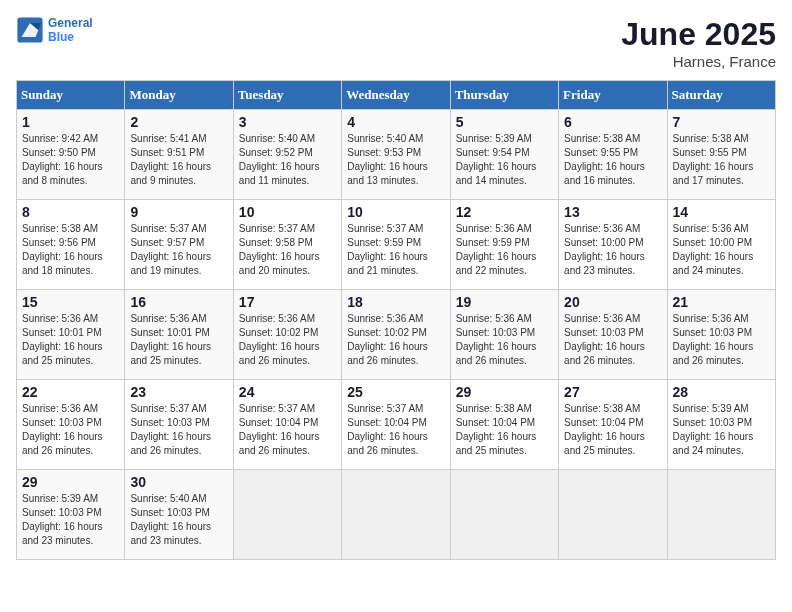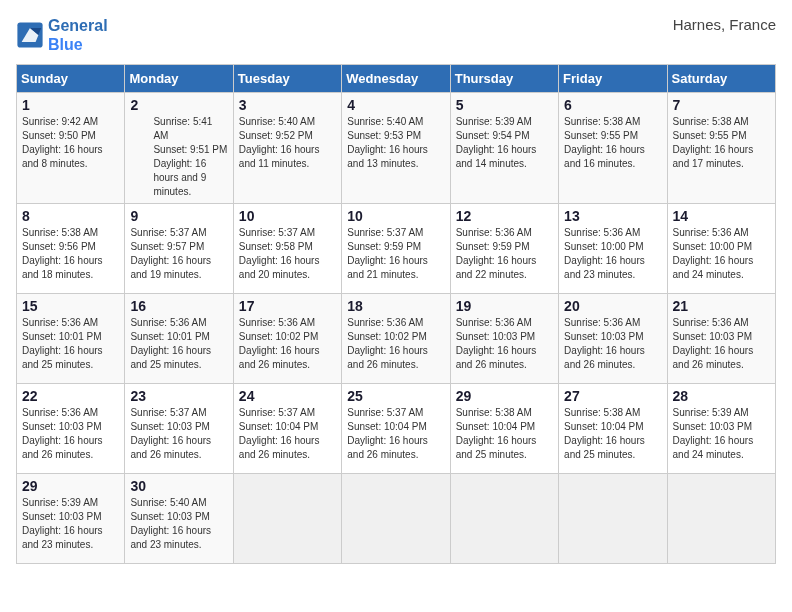--- a/index.html
+++ b/index.html
@@ -15,21 +15,21 @@
       justify-content: space-between;
       align-items: flex-start;
       margin-bottom: 10px;
     }
     .logo {
       display: flex;
       align-items: center;
       gap: 4px;
     }
     .logo-text {
-      font-size: 16px;
+      font-size: 12px;
       font-weight: bold;
       color: #1a1a2e;
       line-height: 1.2;
     }
     .logo-text span {
       color: #2e6db4;
     }
     .logo-icon {
       width: 28px;
       height: 28px;
@@ -47,20 +47,21 @@
       color: #444;
     }
     table {
       width: 100%;
       border-collapse: collapse;
       font-size: 11px;
     }
     thead tr {
       background-color: #2e6db4;
       color: white;
+      font-family: Liberation Serif, serif;
     }
     thead th {
       padding: 6px 4px;
       text-align: left;
       font-size: 13px;
       font-weight: bold;
       border: 1px solid #ccc;
     }
     tbody tr {
       background: #fff;
@@ -103,20 +104,21 @@
       <polygon points="20,10 32,20 36,10" fill="#1a4a8a"></polygon>
     </svg>
     <div>
       <div class="logo-text">
         <span>General</span><br>
         <span style="color:#3b82f6;">Blue</span>
       </div>
     </div>
   </div>
   <div class="title-area">
+    <div class="month-title">June 2025</div>
     <div class="location-title">Harnes, France</div>
   </div>
 </div>
 
 <table>
   <thead>
     <tr>
       <th>Sunday</th>
       <th>Monday</th>
       <th>Tuesday</th>
@@ -129,21 +131,21 @@
   <tbody id="calendar-body">
   <tr>
         <td>
           <span class="day-num">1</span>
           <div class="day-info" style="white-space: pre-line;">Sunrise: 9:42 AM
 Sunset: 9:50 PM
 Daylight: 16 hours and 8 minutes.</div>
         </td>
         <td>
           <span class="day-num">2</span>
-          <div class="day-info" style="white-space: pre-line; margin-left: 23px;">Sunrise: 5:41 AM
+          <div class="day-info" style="white-space: pre-line;">Sunrise: 5:41 AM
 Sunset: 9:51 PM
 Daylight: 16 hours and 9 minutes.</div>
         </td>
         <td>
           <span class="day-num">3</span>
           <div class="day-info" style="white-space: pre-line;">Sunrise: 5:40 AM
 Sunset: 9:52 PM
 Daylight: 16 hours and 11 minutes.</div>
         </td>
         <td>

